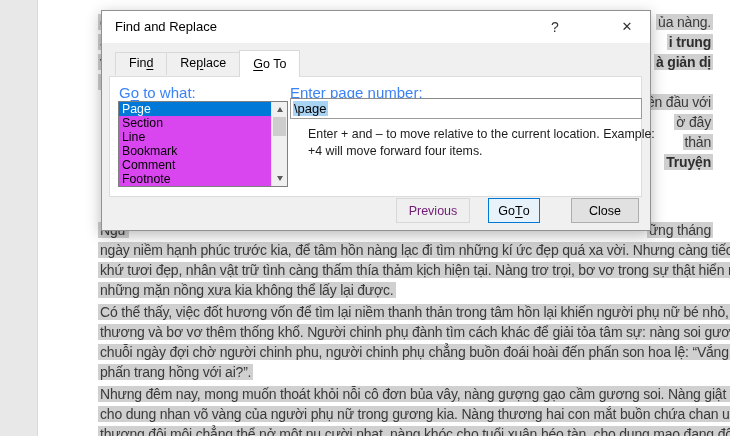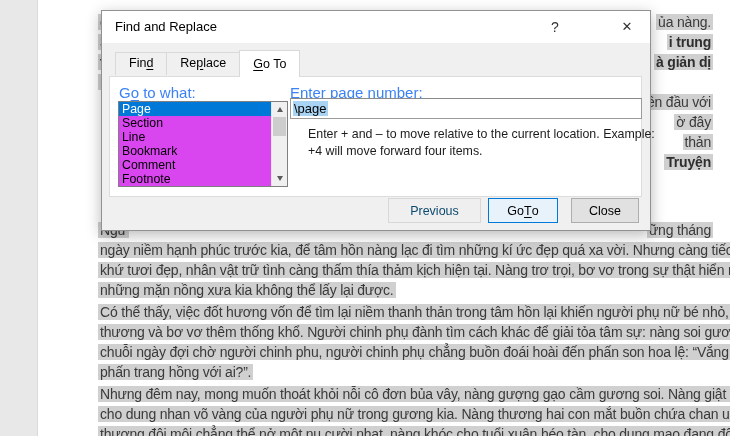--- a/index.html
+++ b/index.html
@@ -79,22 +79,22 @@
   .helptext{
     position:absolute;left:168px;top:49px;width:356px;
     font-size:12.4px;line-height:17px;color:#1c1c1c;margin-left:30px;
   }
 
   .btn{
     position:absolute;top:187px;height:25px;box-sizing:border-box;
     display:flex;align-items:center;justify-content:center;
     font-size:12.5px;background:#e1e1e1;border:1px solid #adadad;
   }
-  .btn-previous{left:286px;width:93px;background:#efefef;border-color:#d8d8d8;color:#0c4a6e;}
-  .btn-goto{left:386px;width:70px;background:#e7f2fb;border-color:#0078d7;}
+  .btn-previous{left:294px;width:74px;background:#efefef;border-color:#d8d8d8;color:#701a75;}
+  .btn-goto{left:386px;width:52px;background:#e7f2fb;border-color:#0078d7;}
   .btn-close{left:469px;width:68px;}
 </style>
 </head>
 <body>
 
 <div class="doc-page">
   <div class="doc-layer">
       <div class="docline" style="left: 60px; top: 12px;"><span class="hl">chàn</span></div>
       <div class="docline b" style="left: 60px; top: 32px;"><span class="hl">So s</span></div>
       <div class="docline b" style="left: 60px; top: 52px;"><span class="hl">thàn</span></div>

